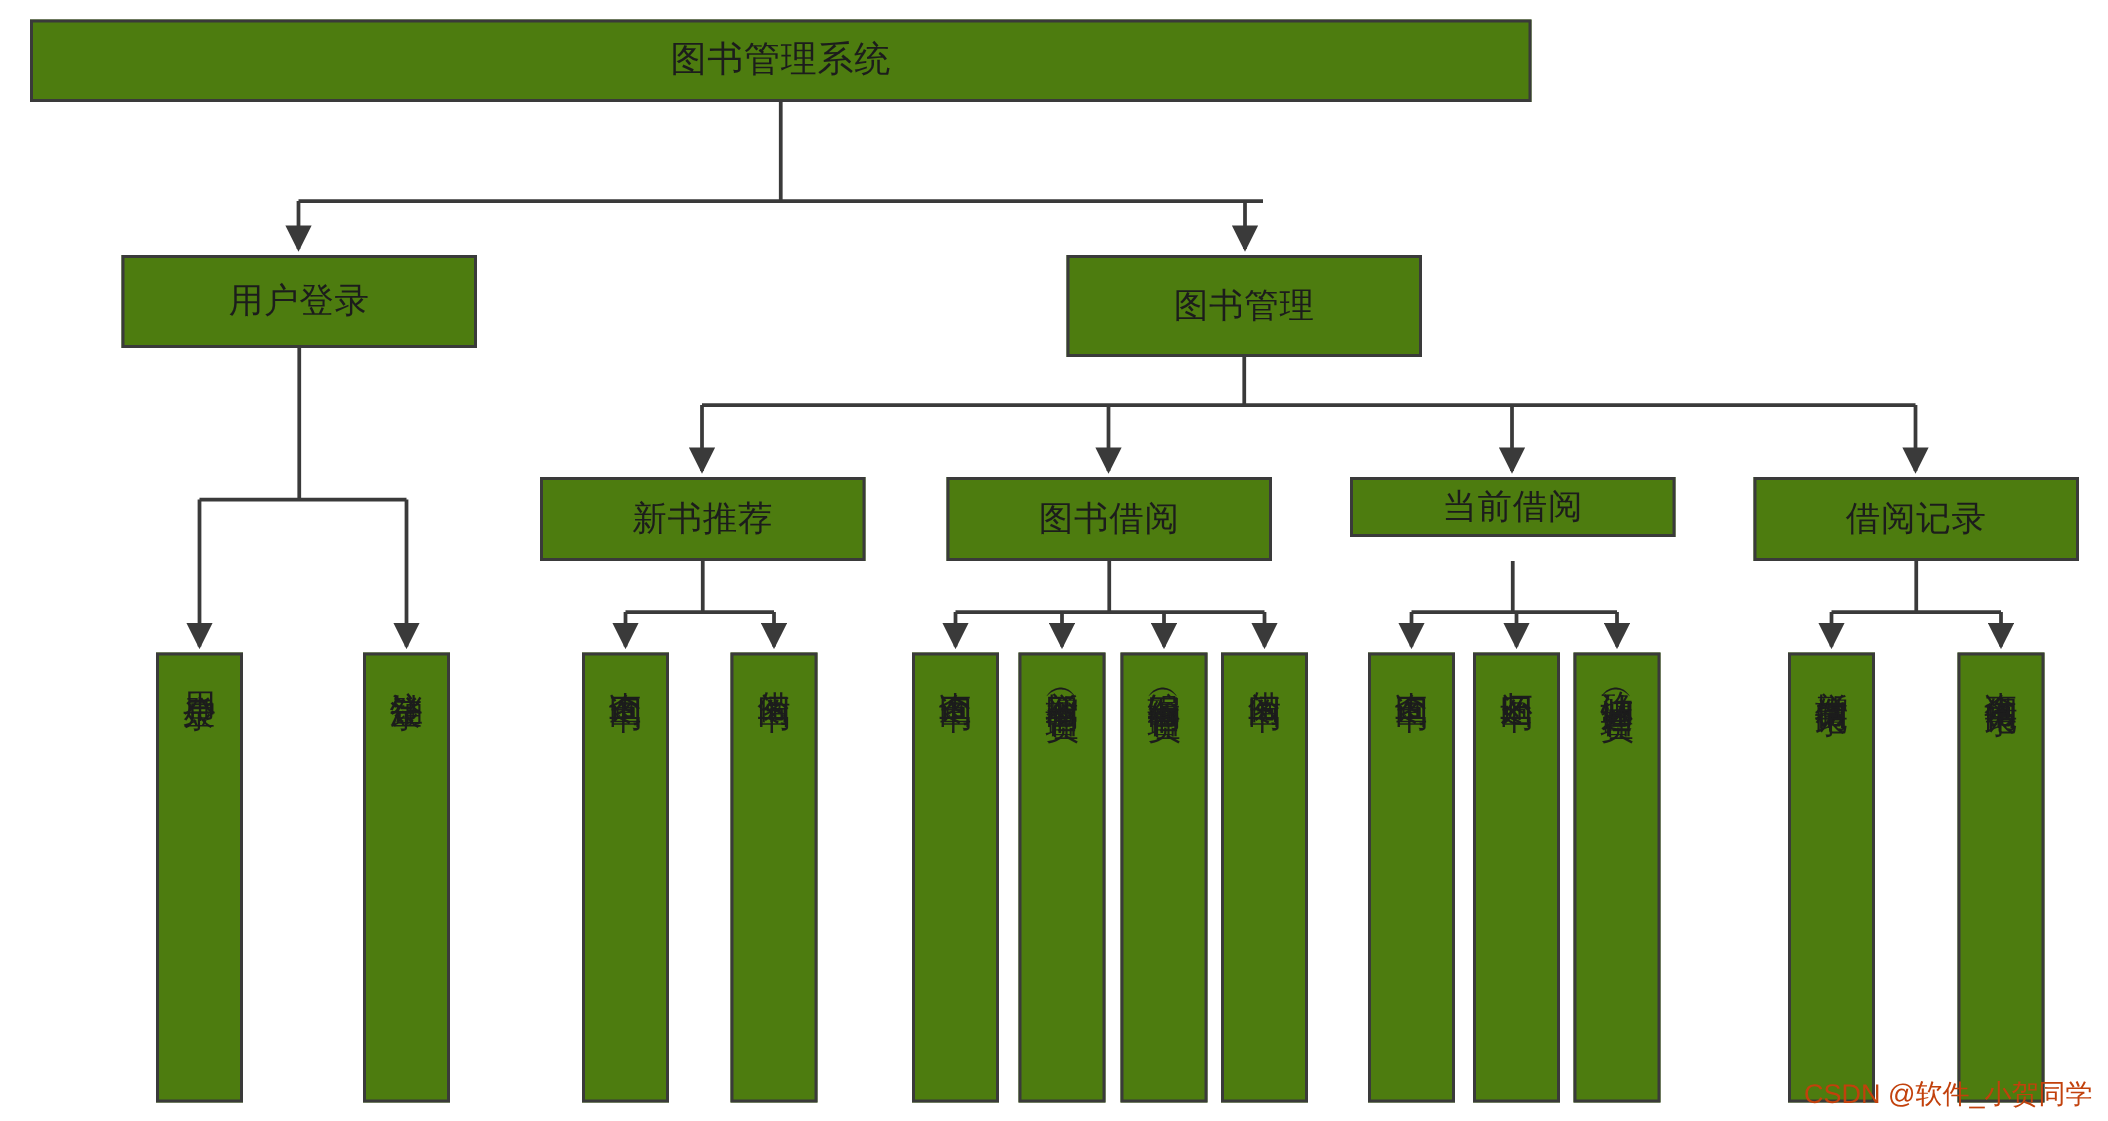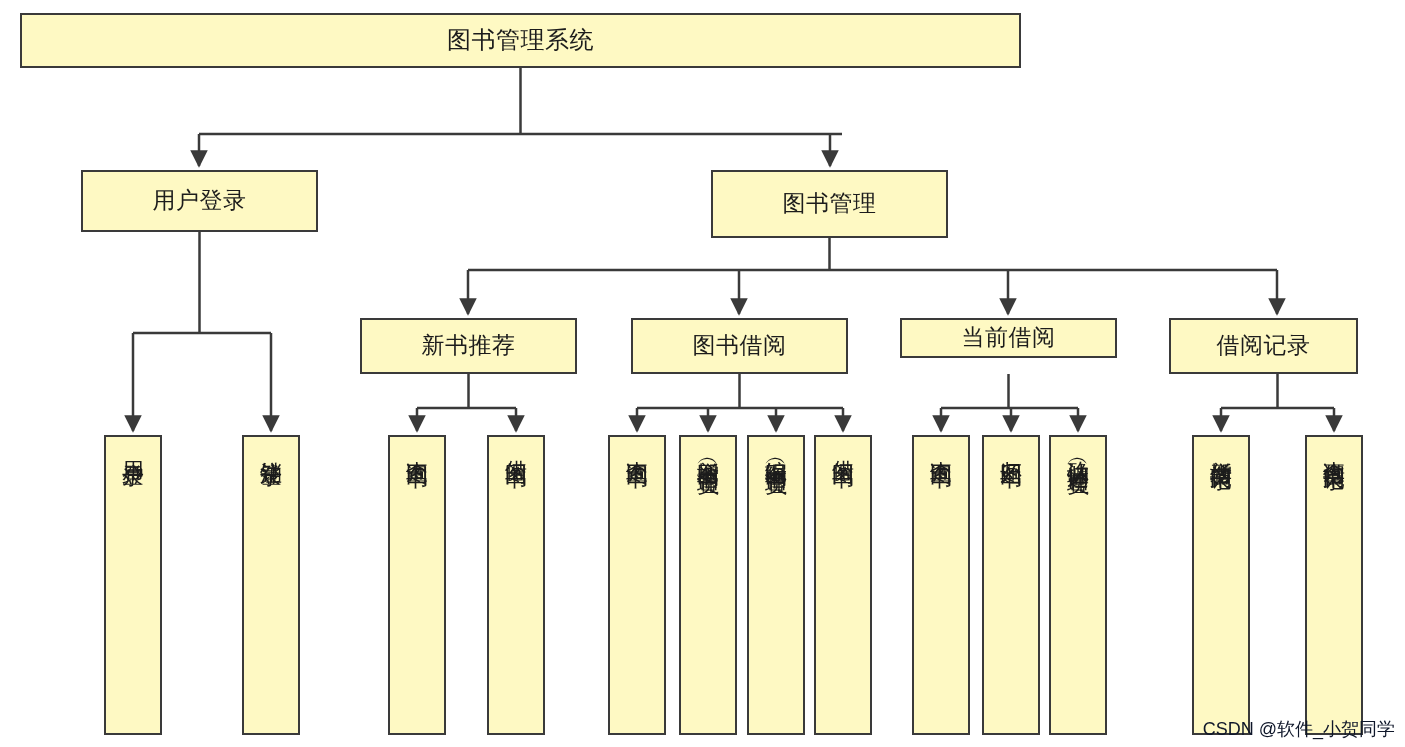--- a/index.html
+++ b/index.html
@@ -21,21 +21,21 @@
   #edges-layer {
     position: absolute;
     left: 0;
     top: 0;
     width: 1405px;
     height: 747px;
   }
   .node {
     position: absolute;
     box-sizing: border-box;
-    background: #fef9c3;
+    background: #4d7c0f;
     border: 2px solid #3a3a3a;
     display: flex;
     align-items: center;
     justify-content: center;
     z-index: 2;
   }
   .node-label {
     color: #1c1c1c;
     line-height: 1.18;
     text-align: center;
@@ -61,21 +61,21 @@
     font-size: 22px;
     letter-spacing: 2px;
     line-height: 1;
     white-space: nowrap;
   }
   #watermark {
     position: absolute;
     right: 10px;
     bottom: 6px;
     font-size: 18px;
-    color: #0f172a;
+    color: #c2410c;
     z-index: 5;
     white-space: nowrap;
     font-family: "Liberation Sans", "DejaVu Sans", sans-serif;
   }
 </style>
 </head>
 <body>
 
 <div id="diagram-root">
 
@@ -142,21 +142,21 @@
 
   <div class="node horizontal level2" style="left:360px; top:318px; width:217px; height:56px;">
     <span class="node-label">新书推荐</span>
   </div>
   <div class="node horizontal level2" style="left:631px; top:318px; width:217px; height:56px;">
     <span class="node-label">图书借阅</span>
   </div>
   <div class="node horizontal level2" style="left:900px; top:318px; width:217px; height:40px;">
     <span class="node-label">当前借阅</span>
   </div>
-  <div class="node horizontal level2" style="left:1169px; top:318px; width:189px; height:56px;">
+  <div class="node horizontal level2" style="left:1169px; top:318px; width:217px; height:56px;">
     <span class="node-label">借阅记录</span>
   </div>
 
   <div class="node vertical" style="left:104px; top:435px; width:58px; height:300px;">
     <span class="node-label">用户登录</span>
   </div>
   <div class="node vertical" style="left:242px; top:435px; width:58px; height:300px;">
     <span class="node-label">注销登录</span>
   </div>
 

